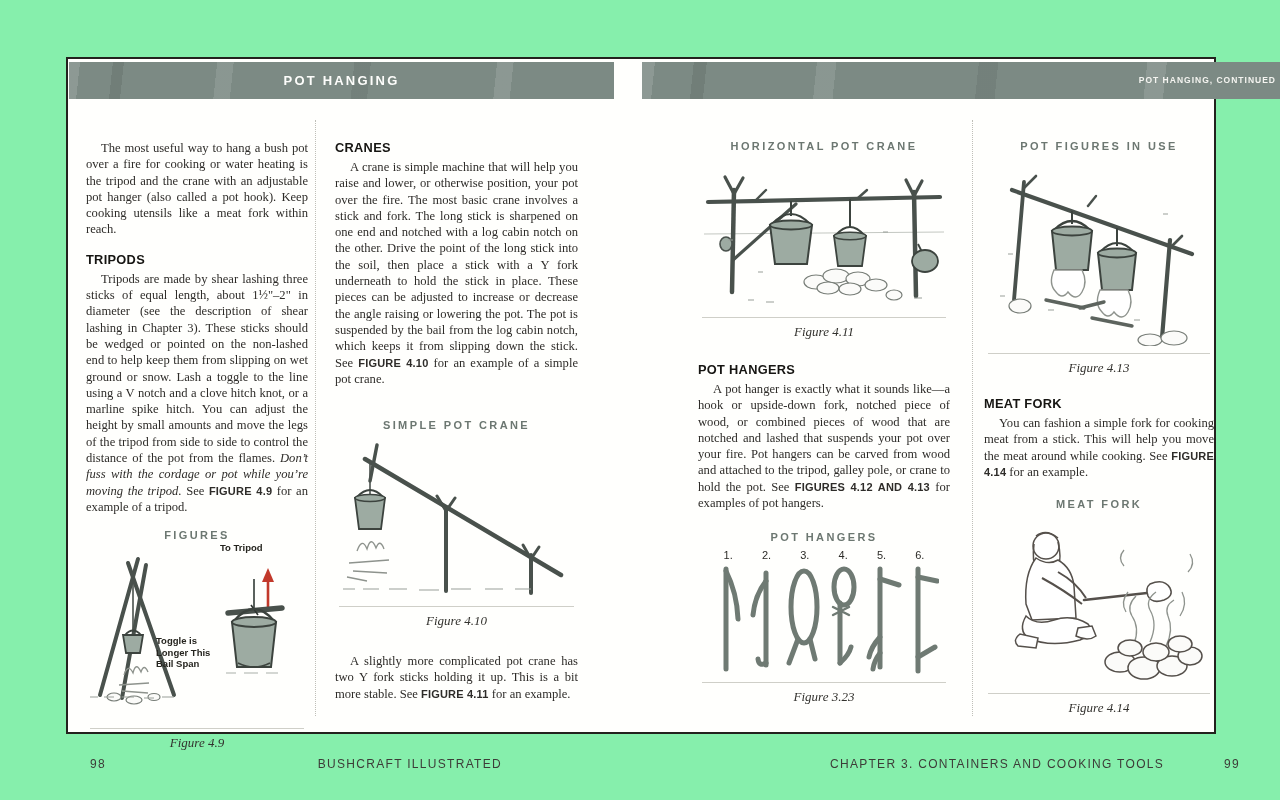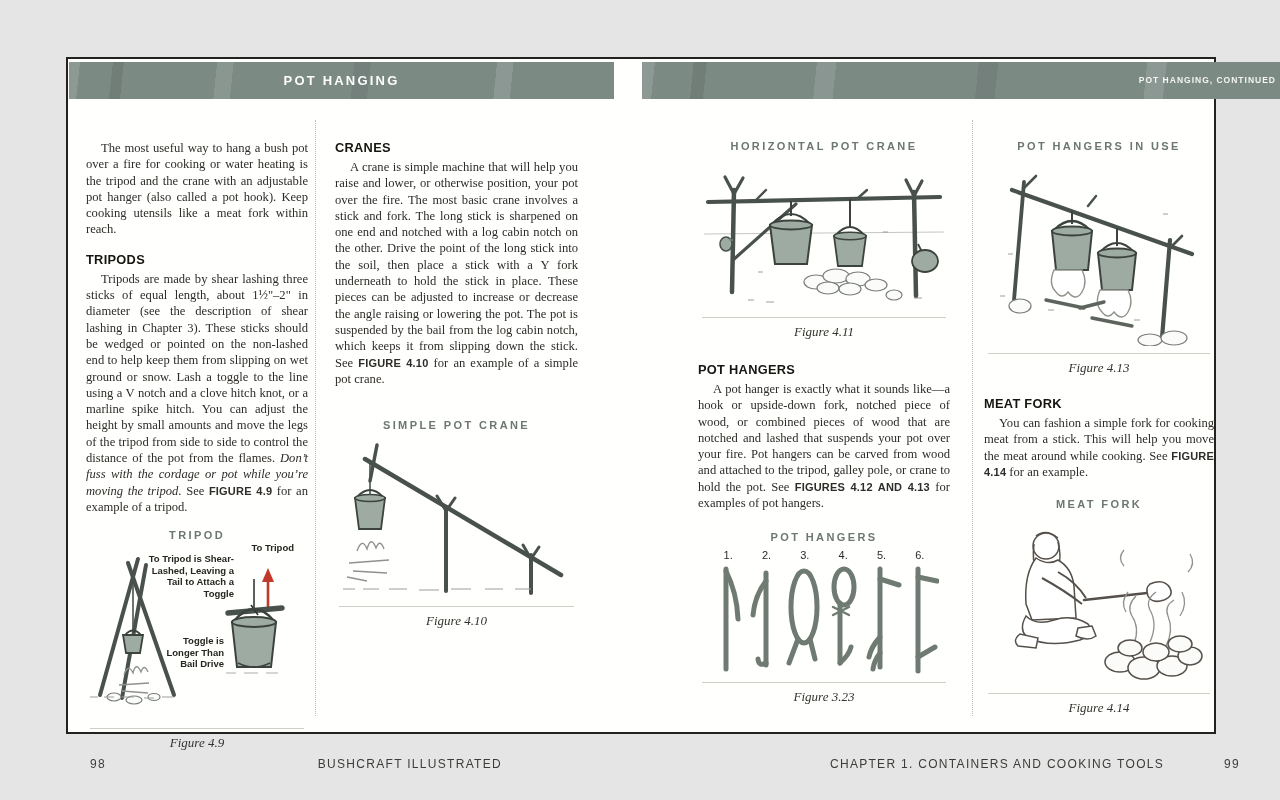--- a/index.html
+++ b/index.html
@@ -1,17 +1,17 @@
 <!DOCTYPE html>
 <html><head>
 <meta charset="utf-8">
 <style>
   * { margin:0; padding:0; box-sizing:border-box; }
   html,body { width:1280px; height:800px; background:#fbfbf8; }
-  .page { position:relative; width:1280px; height:800px; background:#e5e5e5; overflow:hidden;
+  .page { position:relative; width:1280px; height:800px; background:#86efac; overflow:hidden;
           font-family:"Liberation Serif", serif; color:#2e2c29; }
   .frame { position:absolute; left:66px; top:57px; width:1150px; height:677px;
            border:2px solid #23221e; background:#fffffd; }
   .bar { position:absolute; top:62px; height:37px; background:
          linear-gradient(96deg, rgba(255,255,255,.13) 0 2%, transparent 2% 8%, rgba(0,0,0,.09) 8% 10%,
            transparent 10% 27%, rgba(255,255,255,.11) 27% 30%, transparent 30% 52%, rgba(0,0,0,.07) 52% 55%,
            transparent 55% 78%, rgba(255,255,255,.12) 78% 81%, transparent 81%),
          #7c8a84; }
   .bar-left  { left:69px;  width:545px; }
   .bar-right { left:642px; width:644px; }
@@ -25,21 +25,21 @@
   .indent { text-indent:15px; }
   .h { font-family:"Liberation Sans", sans-serif; font-weight:bold; font-size:12.8px;
        letter-spacing:.3px; color:#161512; margin-top:14px; margin-bottom:4px; }
   .figref { font-family:"Liberation Sans", sans-serif; font-weight:bold; font-size:11px; letter-spacing:.2px; }
   .figtitle { font-family:"Liberation Sans", sans-serif; font-weight:bold; font-size:11px;
               letter-spacing:2.4px; color:#6c7771; text-align:center; }
   .caprule { border-top:1px solid #cfcfc8; margin:7px 4px 6px 4px; }
   .caption { font-style:italic; font-size:13px; text-align:center; color:#33322e; }
   .figcanvas { position:relative; }
   .figlabel { position:absolute; font-family:"Liberation Sans", sans-serif; font-weight:bold;
-              font-size:9.5px; line-height:11.5px; color:#26251f; text-align:right; }
+              font-size:9.5px; line-height:11.5px; color:#26251f; text-align:left; }
   .numrow { display:grid; grid-template-columns:repeat(6,1fr); width:230px; margin:0 auto;
             font-family:"Liberation Sans", sans-serif; font-size:11px; color:#2c2b27; }
   .numrow span { text-align:center; }
   .footer-item { position:absolute; top:757px; font-family:"Liberation Sans", sans-serif;
                  font-size:12px; letter-spacing:1.3px; color:#3d3c38;margin-left:32px; }
   svg { display:block; }
 </style>
 </head>
 <body>
 
@@ -56,21 +56,21 @@
 
   <div class="vdiv" style="left:315px;"></div>
   <div class="vdiv" style="left:972px;"></div>
 
   <div class="col" style="left:86px; width:222px;">
     <p class="body indent">The most useful way to hang a bush pot over a fire for cooking or water heating is the tripod and the crane with an adjustable pot hanger (also called a pot hook). Keep cooking utensils like a meat fork within reach.</p>
 
     <div class="h">TRIPODS</div>
     <p class="body indent"><span>Tripods are made by shear lashing three sticks of equal length, about 1½"–2" in diameter (see the description of shear lashing in Chapter 3). These sticks should be wedged or pointed on the non-lashed end to help keep them from slipping on wet ground or snow. Lash a toggle to the line using a V notch and a clove hitch knot, or a marline spike hitch. You can adjust the height by small amounts and move the legs of the tripod from side to side to control the distance of the pot from the flames. </span><em>Don’t fuss with the cordage or pot while you’re moving the tripod.</em><span> See </span><span class="figref">FIGURE 4.9</span><span> for an example of a tripod.</span></p>
 
-    <div class="figtitle" style="margin-top:14px;">TRIPOD</div>
+    <div class="figtitle" style="margin-top:14px;">FIGURES</div>
     <div class="figcanvas" style="height:176px; margin-top:4px;">
       <svg width="222" height="176" viewBox="0 0 222 176">
         <g stroke="#49514c" stroke-width="4" stroke-linecap="round">
           <line x1="52" y1="14" x2="14" y2="150"></line>
           <line x1="42" y1="18" x2="88" y2="150"></line>
           <line x1="60" y1="20" x2="36" y2="153"></line>
         </g>
         <line x1="47" y1="32" x2="47" y2="90" stroke="#49514c" stroke-width="1.6"></line>
         <g>
           <path d="M39,90 Q47,81 55,90" fill="none" stroke="#3c433e" stroke-width="1.8"></path>
@@ -96,23 +96,22 @@
           <line x1="165" y1="60" x2="172" y2="70" stroke="#2f3531" stroke-width="1.6"></line>
         </g>
         <g>
           <path d="M148,76 Q168,52 188,76" fill="none" stroke="#3c433e" stroke-width="2.4"></path>
           <path d="M146,77 L190,77 L185,122 L151,122 Z" fill="#9daba2" stroke="#3c433e" stroke-width="2"></path>
           <ellipse cx="168" cy="77" rx="22" ry="5" fill="#9daba2" stroke="#3c433e" stroke-width="2"></ellipse>
           <path d="M152,118 Q168,126 184,118" fill="none" stroke="#3c433e" stroke-width="1.6"></path>
         </g>
         <path d="M140,128 h10 m8,0 h14 m8,0 h12" stroke="#aab0aa" stroke-width="1.2" fill="none"></path>
       </svg>
-      <span class="figlabel" style="left:54px; top:8px; width:94px;">To Tripod is Shear-Lashed, Leaving a Tail to Attach a Toggle</span>
       <span class="figlabel" style="left:134px; top:-3px; width:74px;">To Tripod</span>
-      <span class="figlabel" style="left:70px; top:90px; width:68px;">Toggle is Longer Than Bail Drive</span>
+      <span class="figlabel" style="left:70px; top:90px; width:68px;">Toggle is Longer This Bail Span</span>
     </div>
     <div class="caprule"></div>
     <div class="caption">Figure 4.9</div>
   </div>
 
   <div class="col" style="left:335px; width:243px;">
     <div class="h" style="margin-top:0;">CRANES</div>
     <p class="body indent"><span>A crane is simple machine that will help you raise and lower, or otherwise position, your pot over the fire. The most basic crane involves a stick and fork. The long stick is sharpened on one end and notched with a log cabin notch on the other. Drive the point of the long stick into the soil, then place a stick with a Y fork underneath to hold the stick in place. These pieces can be adjusted to increase or decrease the angle raising or lowering the pot. The pot is suspended by the bail from the log cabin notch, which keeps it from slipping down the stick. See </span><span class="figref">FIGURE 4.10</span><span> for an example of a simple pot crane.</span></p>
 
     <div class="figtitle" style="margin-top:32px;">SIMPLE POT CRANE</div>
@@ -139,20 +138,21 @@
         <g stroke="#8e938d" stroke-width="1.3" fill="none">
           <path d="M22,112 q5,-14 10,-2 q4,-14 9,-1 q4,-10 8,1"></path>
           <path d="M14,124 l40,-3 M18,132 l34,2 M12,138 l20,4"></path>
         </g>
         <path d="M8,150 h12 m8,0 h16 m10,0 h18 m12,1 h20 m12,-1 h20 m14,0 h18 m12,0 h16" stroke="#9aa09a" stroke-width="1.2" fill="none"></path>
       </svg>
     </div>
     <div class="caprule"></div>
     <div class="caption">Figure 4.10</div>
 
+    <p class="body indent" style="margin-top:24px;"><span>A slightly more complicated pot crane has two Y fork sticks holding it up. This is a bit more stable. See </span><span class="figref">FIGURE 4.11</span><span> for an example.</span></p>
   </div>
 
   <div class="col" style="left:698px; width:252px;">
     <div class="figtitle">HORIZONTAL POT CRANE</div>
     <div class="figcanvas" style="height:150px; margin-top:8px;">
       <svg width="252" height="150" viewBox="0 0 252 150">
         <line x1="6" y1="74" x2="246" y2="72" stroke="#c3c7c1" stroke-width="1"></line>
         <g stroke="#49514c" stroke-linecap="round">
           <line x1="36" y1="30" x2="34" y2="132" stroke-width="4.5"></line>
           <line x1="36" y1="34" x2="27" y2="17" stroke-width="3.2"></line>
@@ -248,21 +248,21 @@
             <path d="M209,94 L226,84"></path>
           </g>
         </g>
       </svg>
     </div>
     <div class="caprule"></div>
     <div class="caption">Figure 3.23</div>
   </div>
 
   <div class="col" style="left:984px; width:230px;">
-    <div class="figtitle">POT HANGERS IN USE</div>
+    <div class="figtitle">POT FIGURES IN USE</div>
     <div class="figcanvas" style="height:188px; margin-top:6px;">
       <svg width="230" height="188" viewBox="0 0 230 188">
         <g stroke="#49514c" stroke-linecap="round">
           <line x1="28" y1="32" x2="208" y2="96" stroke-width="4.2"></line>
           <line x1="40" y1="24" x2="30" y2="142" stroke-width="3.8"></line>
           <line x1="40" y1="30" x2="52" y2="18" stroke-width="2.6"></line>
           <line x1="186" y1="82" x2="178" y2="180" stroke-width="4.2"></line>
           <line x1="186" y1="90" x2="198" y2="78" stroke-width="2.6"></line>
           <line x1="104" y1="48" x2="112" y2="38" stroke-width="2.4"></line>
         </g>
@@ -333,16 +333,16 @@
           <ellipse cx="172" cy="136" rx="13" ry="9"></ellipse>
         </g>
       </svg>
     </div>
     <div class="caprule"></div>
     <div class="caption">Figure 4.14</div>
   </div>
 
   <div class="footer-item" style="left:58px;">98</div>
   <div class="footer-item" style="left:170px; width:300px; text-align:right;">BUSHCRAFT ILLUSTRATED</div>
-  <div class="footer-item" style="left:780px; width:370px; text-align:center;">CHAPTER 1. CONTAINERS AND COOKING TOOLS</div>
+  <div class="footer-item" style="left:780px; width:370px; text-align:center;">CHAPTER 3. CONTAINERS AND COOKING TOOLS</div>
   <div class="footer-item" style="left:1192px;">99</div>
 
 </div>
 
 </body></html>

